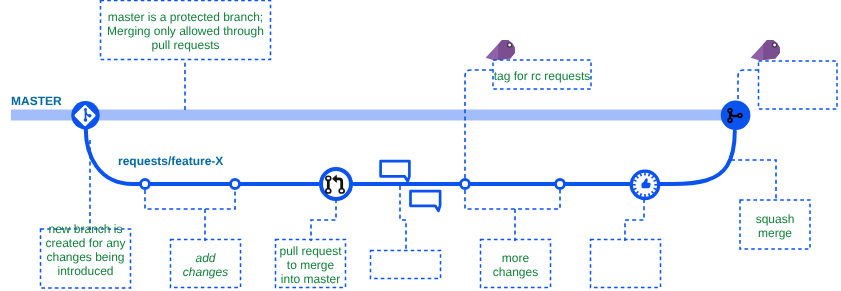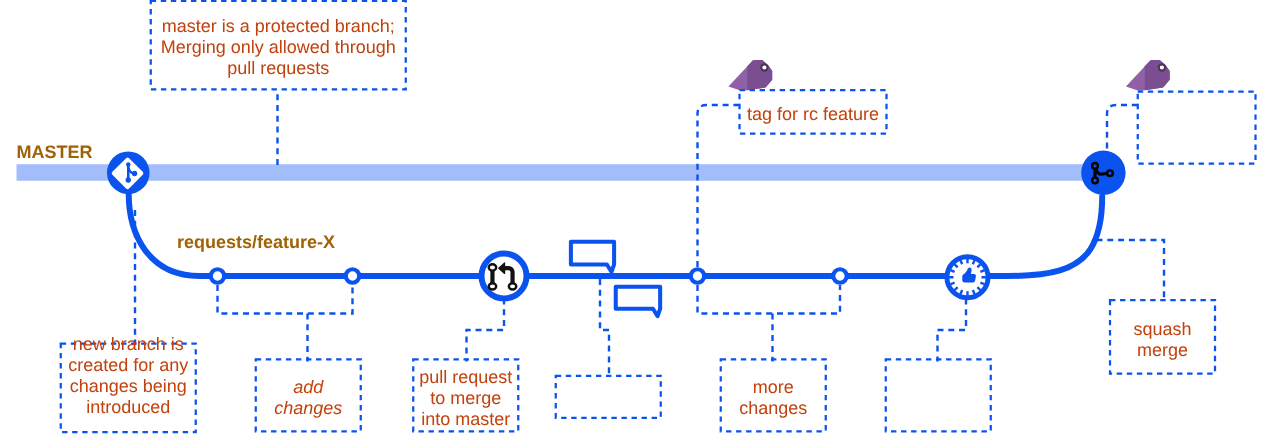--- a/index.html
+++ b/index.html
@@ -1,21 +1,21 @@
 <!DOCTYPE html>
 <html><head>
 <meta charset="utf-8">
 <style>
   html,body{margin:0;padding:0;}
   body{width:841px;height:291px;background:#ffffff;font-family:"Liberation Sans",sans-serif;overflow:hidden;-webkit-font-smoothing:antialiased;text-rendering:geometricPrecision;}
   #stage{position:relative;width:841px;height:291px;transform:translateZ(0);}
   svg.layer{position:absolute;left:0;top:0;width:841px;height:291px;}
   .note span{white-space:nowrap;display:block;position:relative;top:2.2px;}
-  .note{position:absolute;box-sizing:border-box;display:flex;align-items:center;justify-content:center;text-align:center;color:#c2410c;font-size:12px;line-height:13.9px;}
-  .blabel{position:absolute;font-weight:bold;color:#a16207;font-size:12px;white-space:nowrap;}
+  .note{position:absolute;box-sizing:border-box;display:flex;align-items:center;justify-content:center;text-align:center;color:#15803d;font-size:12px;line-height:13.9px;}
+  .blabel{position:absolute;font-weight:bold;color:#0369a1;font-size:12px;white-space:nowrap;}
 </style>
 </head>
 <body>
 
 <div id="stage">
   <svg class="layer" viewBox="0 0 841 291">
 
     <rect x="11" y="109.5" width="711" height="11" fill="#a3bdfa"></rect>
 
     <path d="M 85.8 129 C 85.8 156 99 184 133 184 L 672 184 C 700 184 718 180 727 166 C 732 158 734.8 145 734.8 131" fill="none" stroke="#0a53ee" stroke-width="4" stroke-linecap="round"></path>
@@ -149,18 +149,18 @@
   <div class="note" style="left:275.5px;top:239.5px;width:70px;height:48px;text-align:center;">
     <span>pull request<br>to merge<br>into master</span>
   </div>
   <div class="note" style="left:480.5px;top:239.5px;width:70px;height:48px;">
     <span>more<br>changes</span>
   </div>
   <div class="note" style="left:740px;top:200px;width:70px;height:49px;">
     <span>squash<br>merge</span>
   </div>
   <div class="note" style="left:493px;top:60px;width:98px;height:29px;">
-    <span>tag for rc feature</span>
+    <span>tag for rc requests</span>
   </div>
 
   <div class="blabel" style="left:11px;top:94px;">MASTER</div>
   <div class="blabel" style="left:118px;top:153.5px;">requests/feature-X</div>
 </div>
 
 </body></html>

